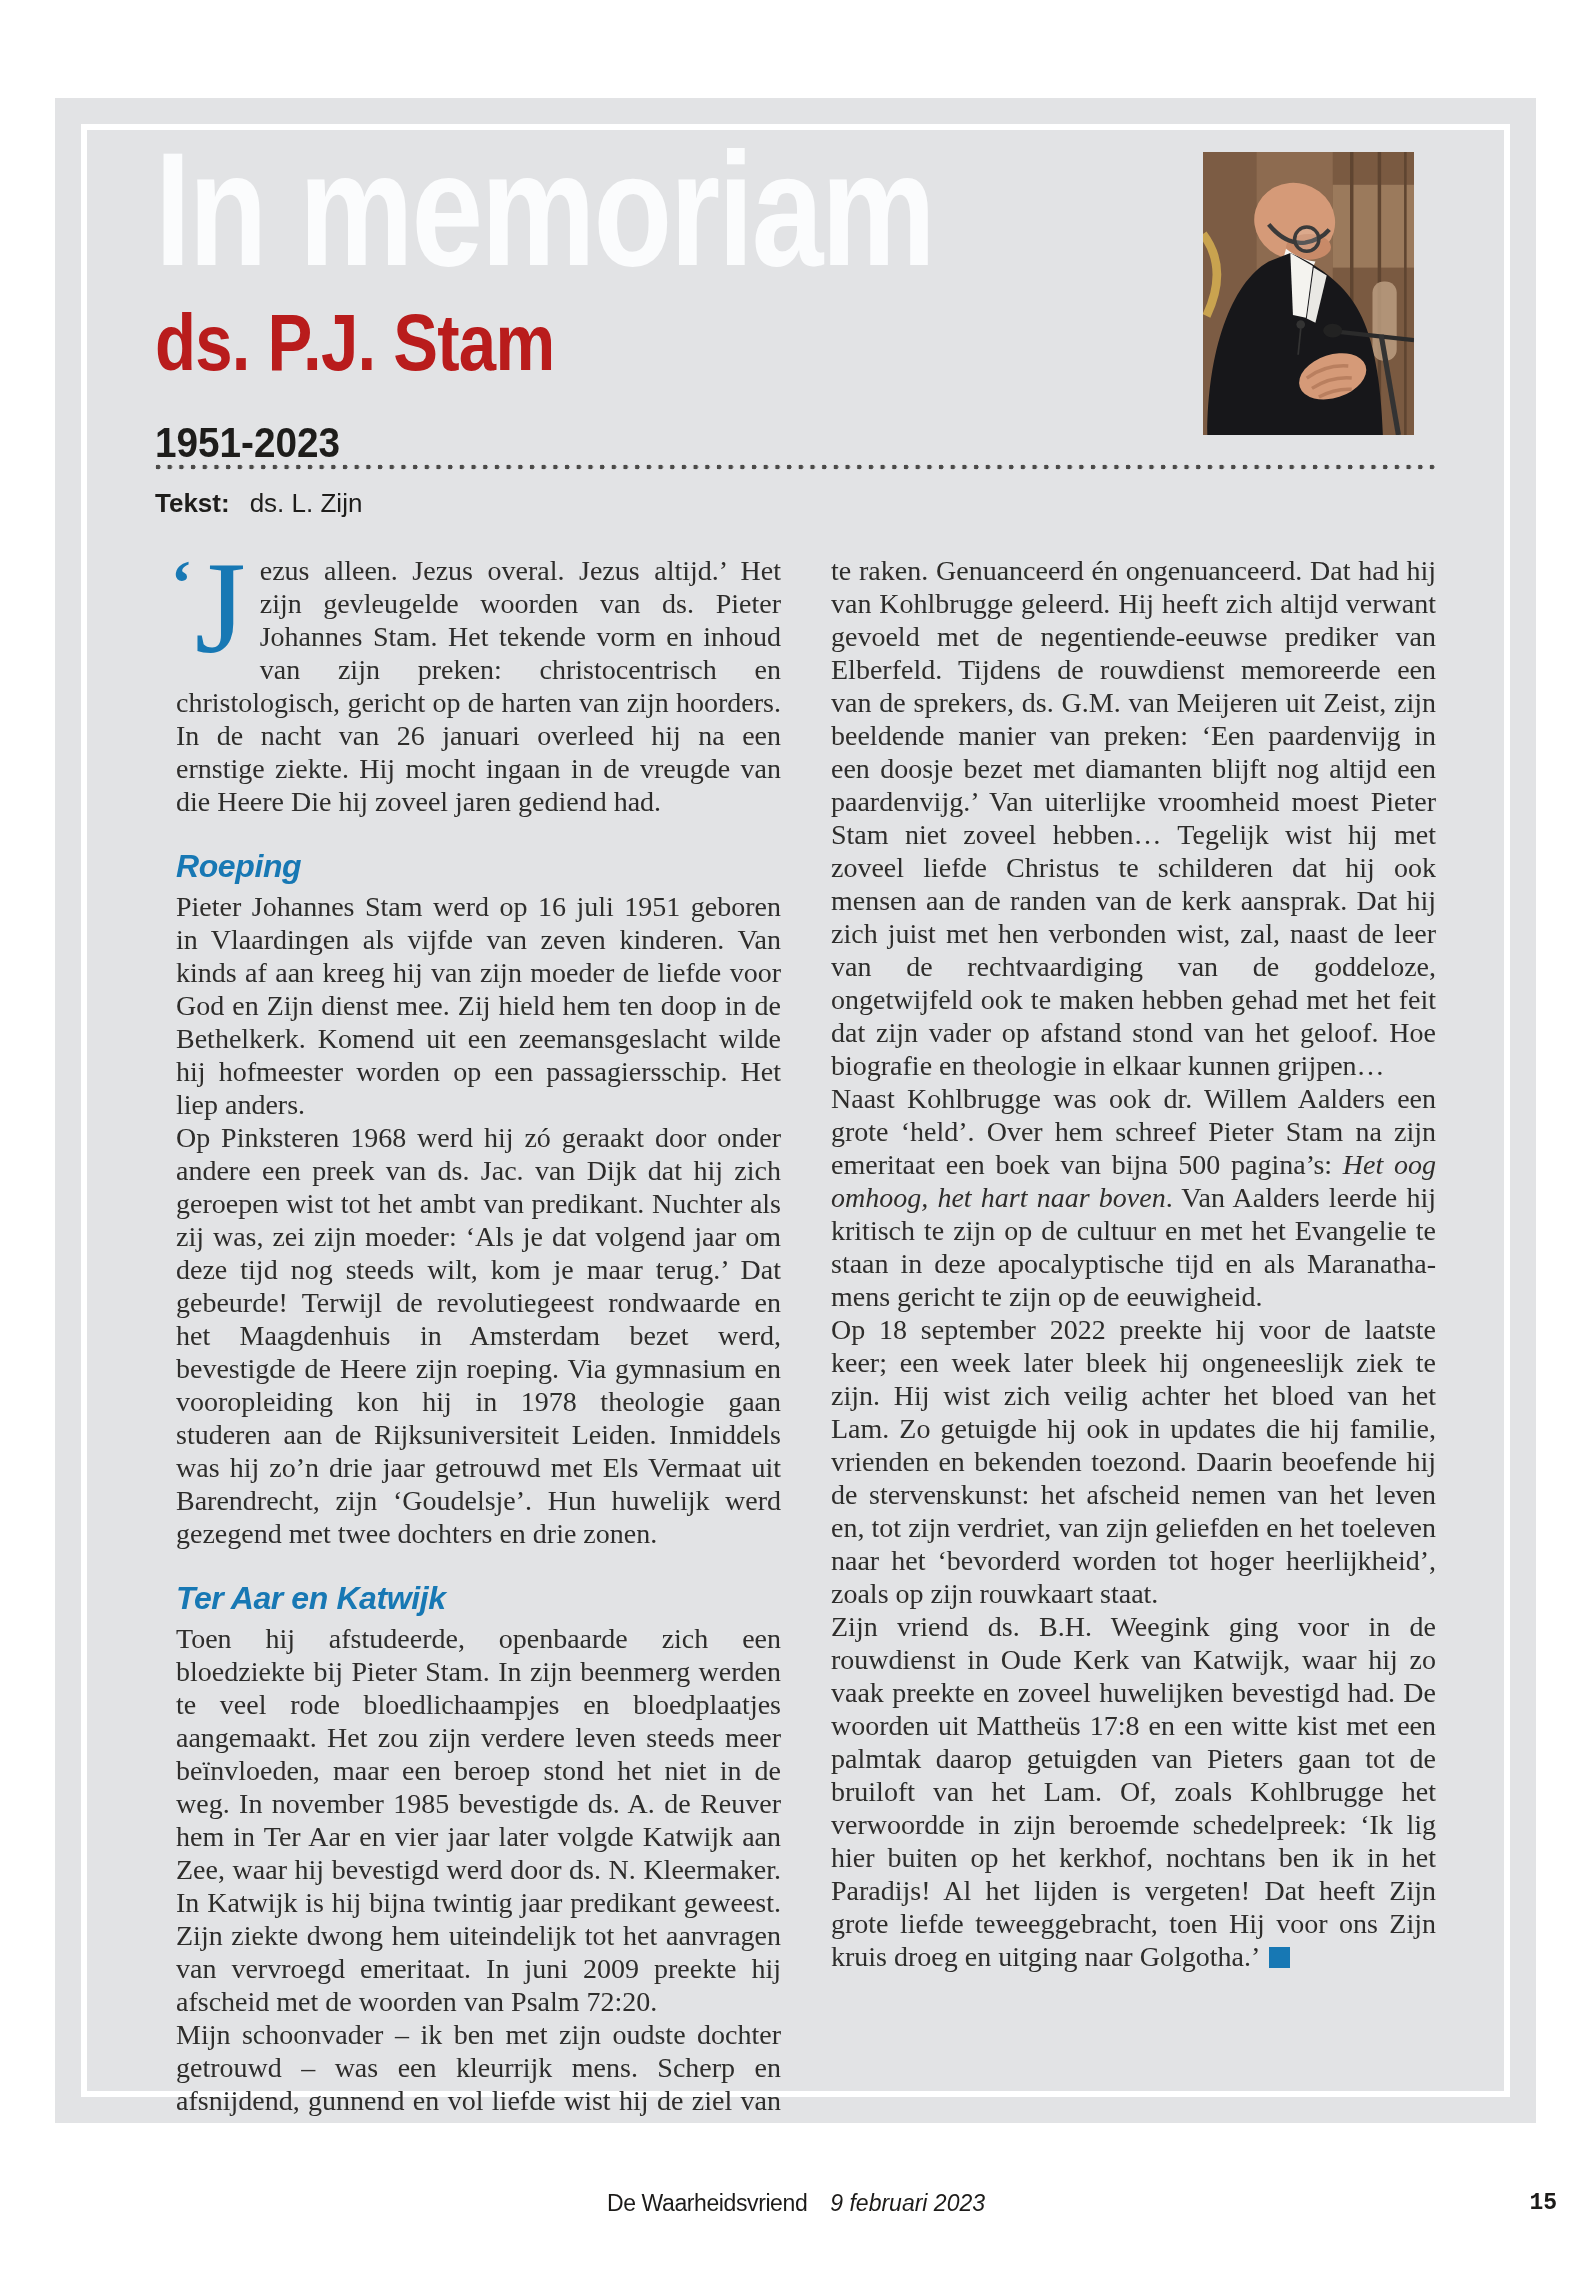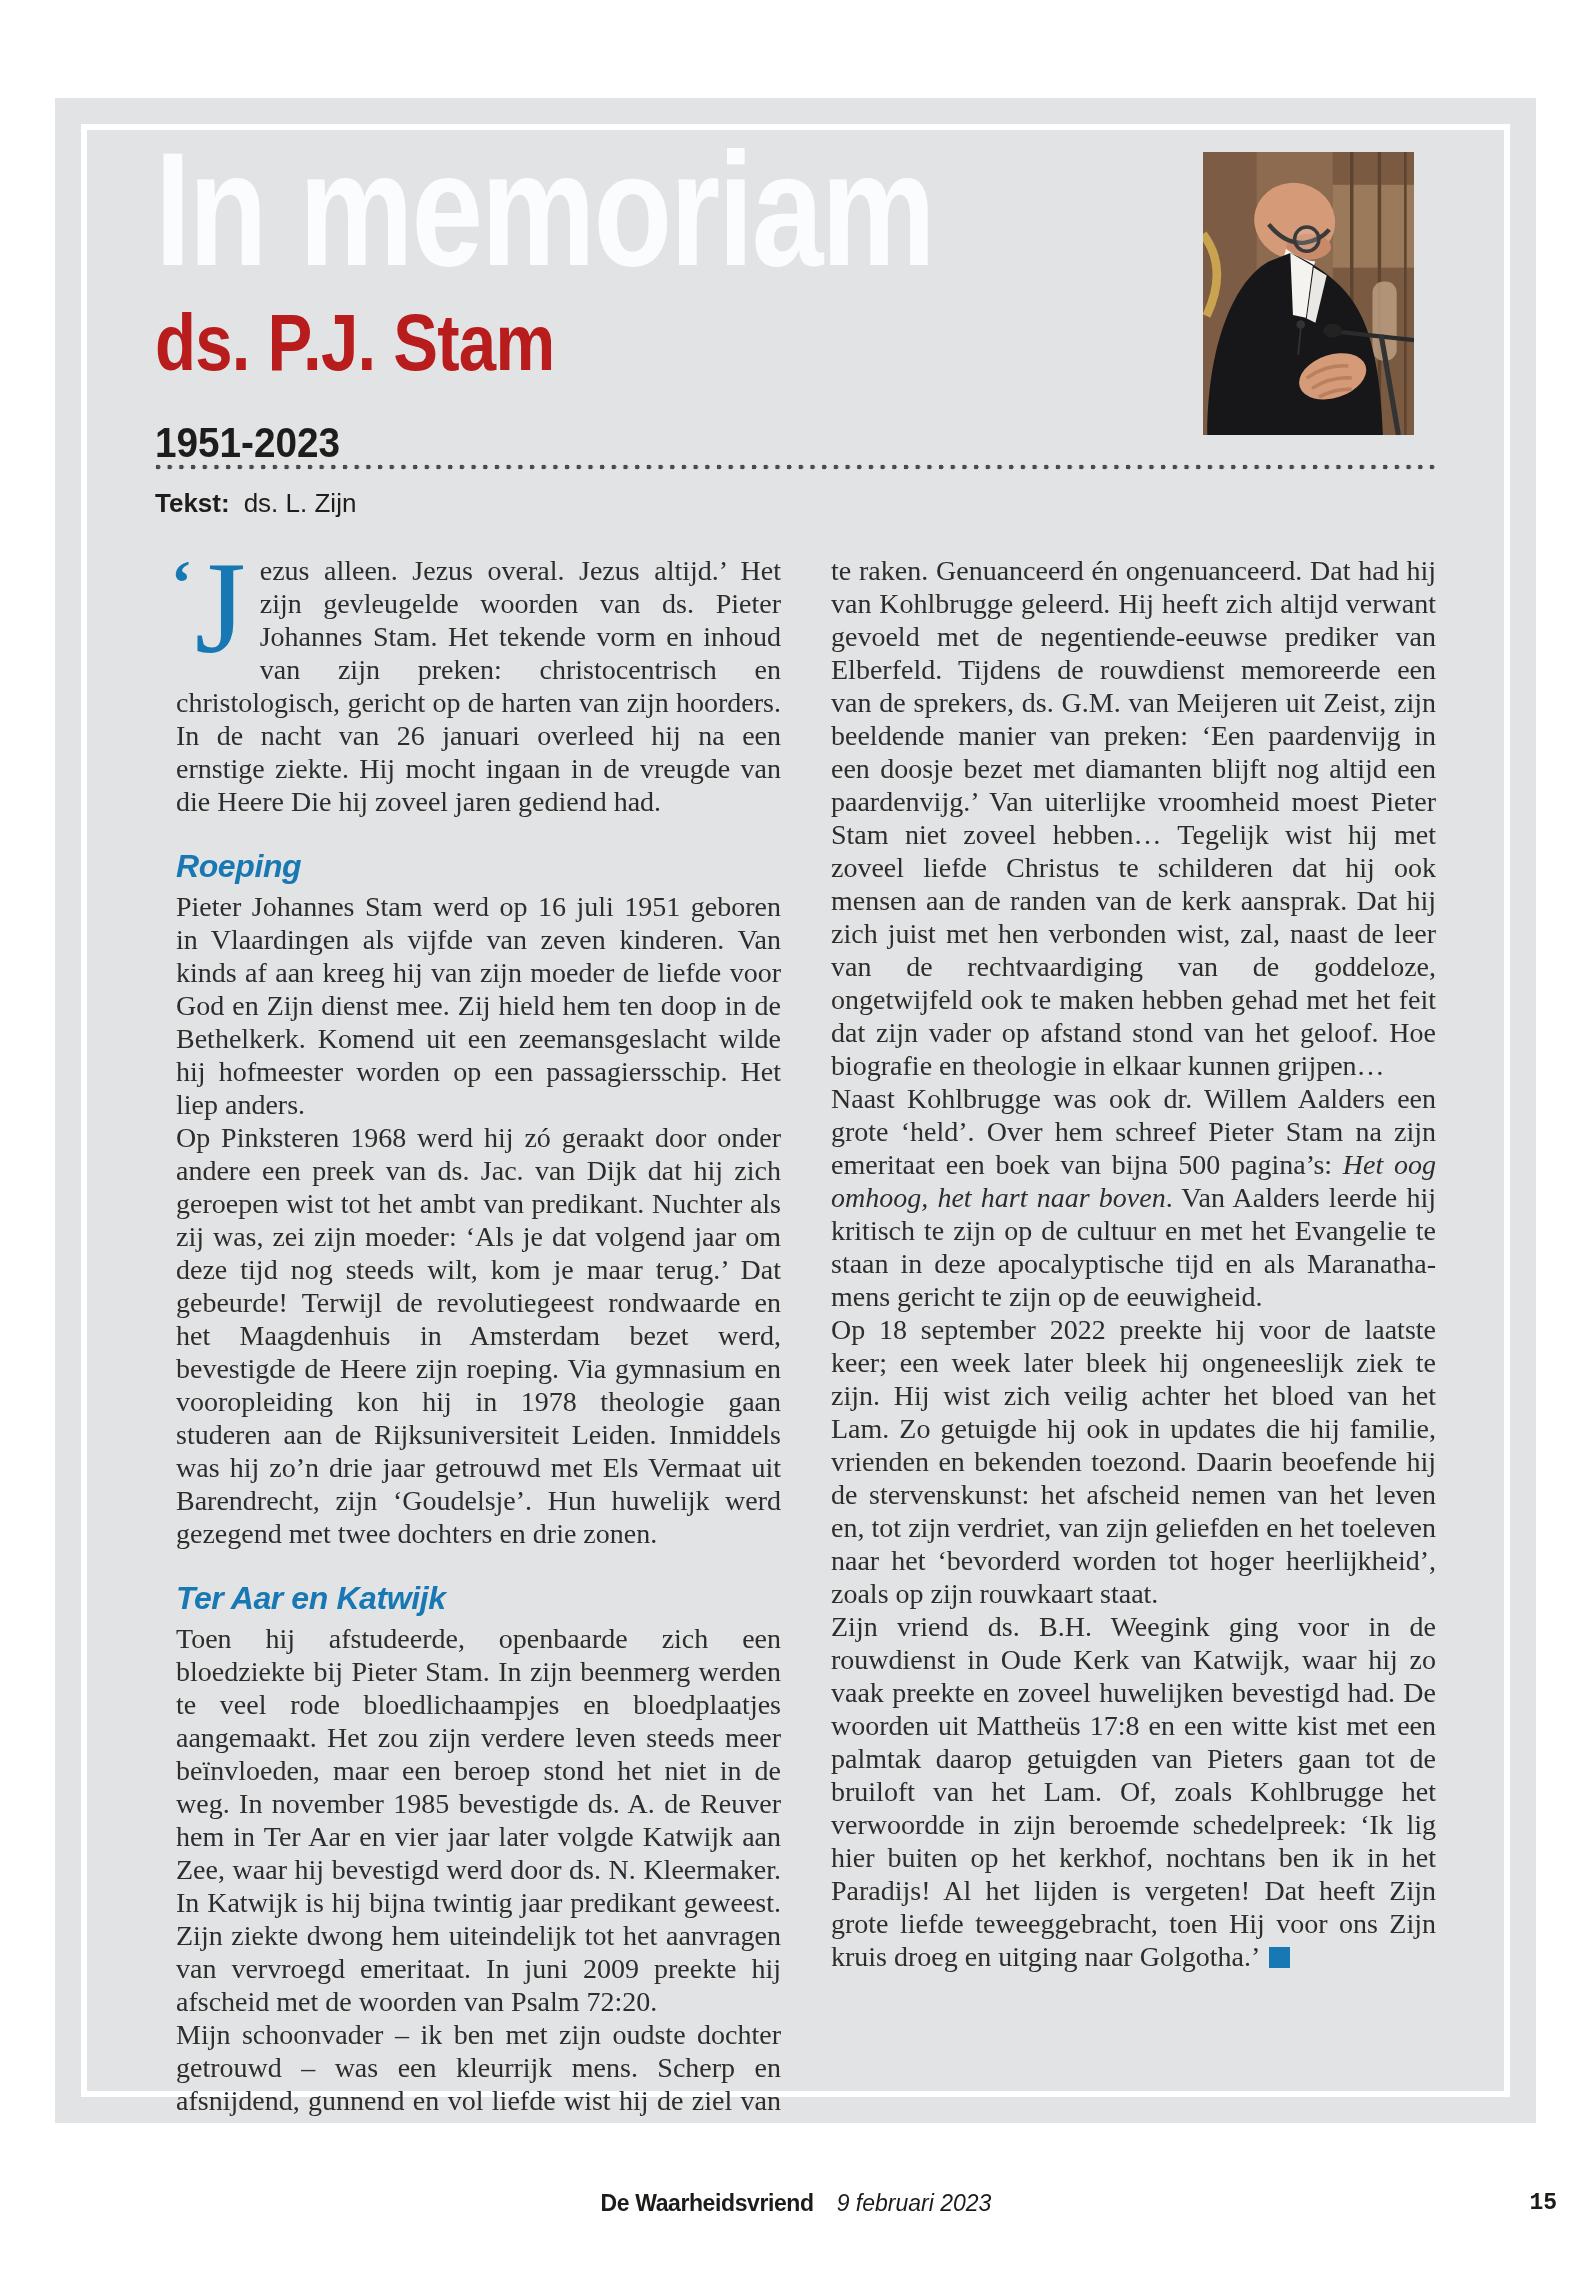--- a/index.html
+++ b/index.html
@@ -15,35 +15,35 @@
   .person-name{position:absolute;left:100px;top:205px;margin:0;font-size:79px;font-weight:bold;color:#b91c1c;line-height:1;letter-spacing:-0.9px;}
   .person-name .condense{transform:scaleX(.85);}
   .years{position:absolute;left:100px;top:307px;font-size:43px;font-weight:bold;color:#1e1d1b;line-height:1;margin-top:16px;}
   .years .condense{transform:scaleX(.9);}
   .portrait{position:absolute;left:1148px;top:54px;width:211px;height:283px;margin:0;}
   .portrait svg{display:block;width:100%;height:100%;}
   .dotted{position:absolute;left:100px;top:366px;width:1285px;height:6px;
     background-image:radial-gradient(circle at 3px 3px,#4b4a48 2.2px,transparent 2.6px);
     background-size:11.7px 6px;background-repeat:repeat-x;}
   .byline{position:absolute;left:100px;top:390px;margin:0;font-size:26px;color:#1e1d1b;}
-  .byline strong{font-weight:bold;margin-right:14px;}
+  .byline strong{font-weight:bold;margin-right:20px;}
   .columns{position:absolute;left:121px;top:456px;width:1260px;display:flex;gap:50px;}
   .col{width:605px;}
   .para{margin:0;font-family:"Liberation Serif","DejaVu Serif",serif;font-size:28px;line-height:33px;
     color:#2e2d2b;text-align:justify;}
   .para em{font-style:italic;}
   .subhead{margin:31px 0 6px 0;font-size:32px;font-style:italic;font-weight:bold;color:#1778b4;letter-spacing:-0.4px;line-height:1.1;}
   .col > .subhead:first-child{margin-top:0;}
   .intro .dropcap-wrap{float:left;height:100px;margin:4.3px 14px 0 -5.2px;display:flex;align-items:flex-start;}
   .quote-mark{font-family:"Liberation Serif","DejaVu Serif",serif;color:#1778b4;font-size:64px;line-height:50px;margin-right:2.6px;font-weight:bold;}
   .dropcap-letter{font-family:"Liberation Serif","DejaVu Serif",serif;color:#1778b4;font-size:131px;line-height:100px;}
   .endmark{display:inline-block;width:21px;height:21px;background:#1778b4;margin-left:8.6px;vertical-align:-1.7px;}
   .footer{position:absolute;left:0;top:2190px;width:1592px;height:35px;font-size:23px;color:#1c1b19;}
   .footer-center{position:absolute;left:0;right:0;top:0;text-align:center;}
-  .mag{font-weight:bold;letter-spacing:-0.4px;}
+  .mag{font-weight:normal;letter-spacing:-0.4px;}
   .date{font-style:italic;margin-left:23px;}
   .pageno{position:absolute;right:35px;top:0;font-weight:bold;font-family:Liberation Mono, monospace;}
 </style>
 </head>
 <body>
 
 <section class="panel">
   <div class="frame"></div>
 
   <h1 class="masthead"><span class="condense">In memoriam</span></h1>

